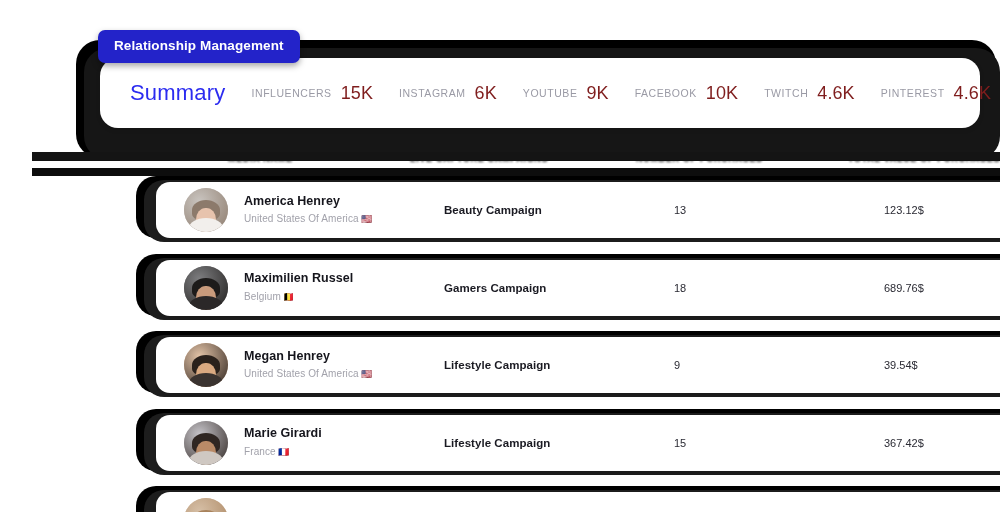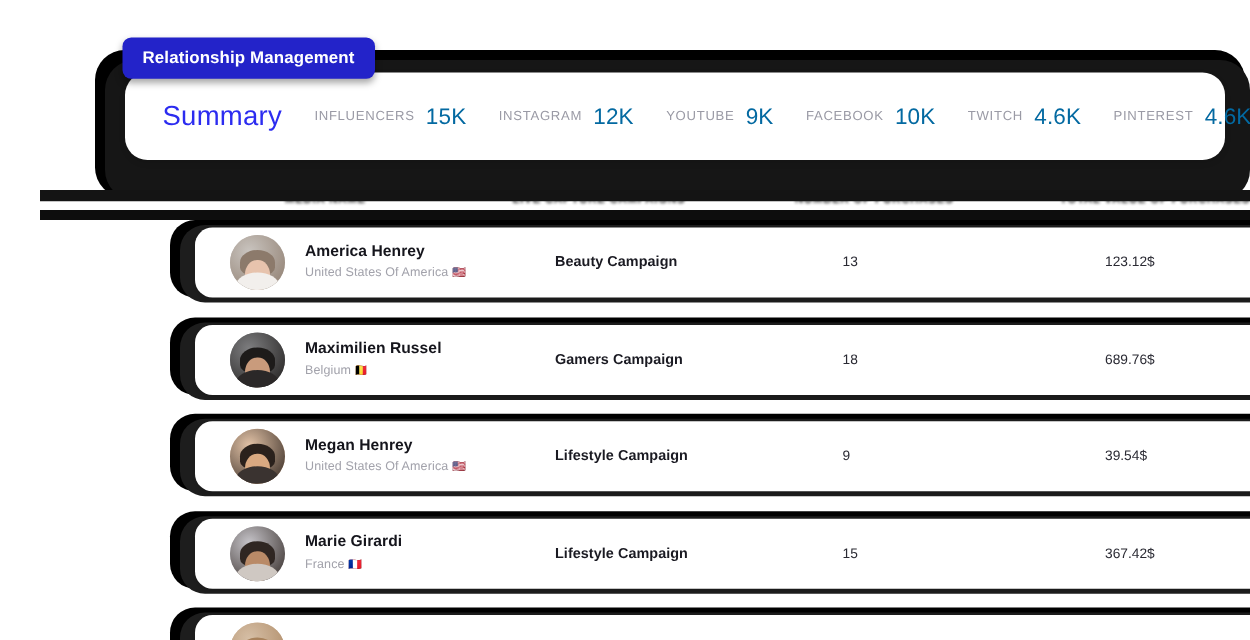--- a/index.html
+++ b/index.html
@@ -92,21 +92,21 @@
   }
   .metric:last-child { margin-right: 0; }
   .metric-label {
     color: #9a9aa5;
     font-size: 10.5px;
     letter-spacing: .55px;
     margin-right: 9px;
     text-transform: uppercase;
   }
   .metric-value {
-    color: #0369a1;
+    color: #7f1d1d;
     font-size: 18px;
     font-weight: normal;
     letter-spacing: .1px;
   }
 
   
   .col-headers {
     position: absolute;
     z-index: 4;
     left: 0; top: 152px;
@@ -256,21 +256,21 @@
 
   <div class="summary-card">
     <div class="summary-title">Summary</div>
     <div class="metrics" id="metrics-container">
         <div class="metric">
           <span class="metric-label">INFLUENCERS</span>
           <span class="metric-value">15K</span>
         </div>
         <div class="metric">
           <span class="metric-label">INSTAGRAM</span>
-          <span class="metric-value">12K</span>
+          <span class="metric-value">6K</span>
         </div>
         <div class="metric">
           <span class="metric-label">YOUTUBE</span>
           <span class="metric-value">9K</span>
         </div>
         <div class="metric">
           <span class="metric-label">FACEBOOK</span>
           <span class="metric-value">10K</span>
         </div>
         <div class="metric">

